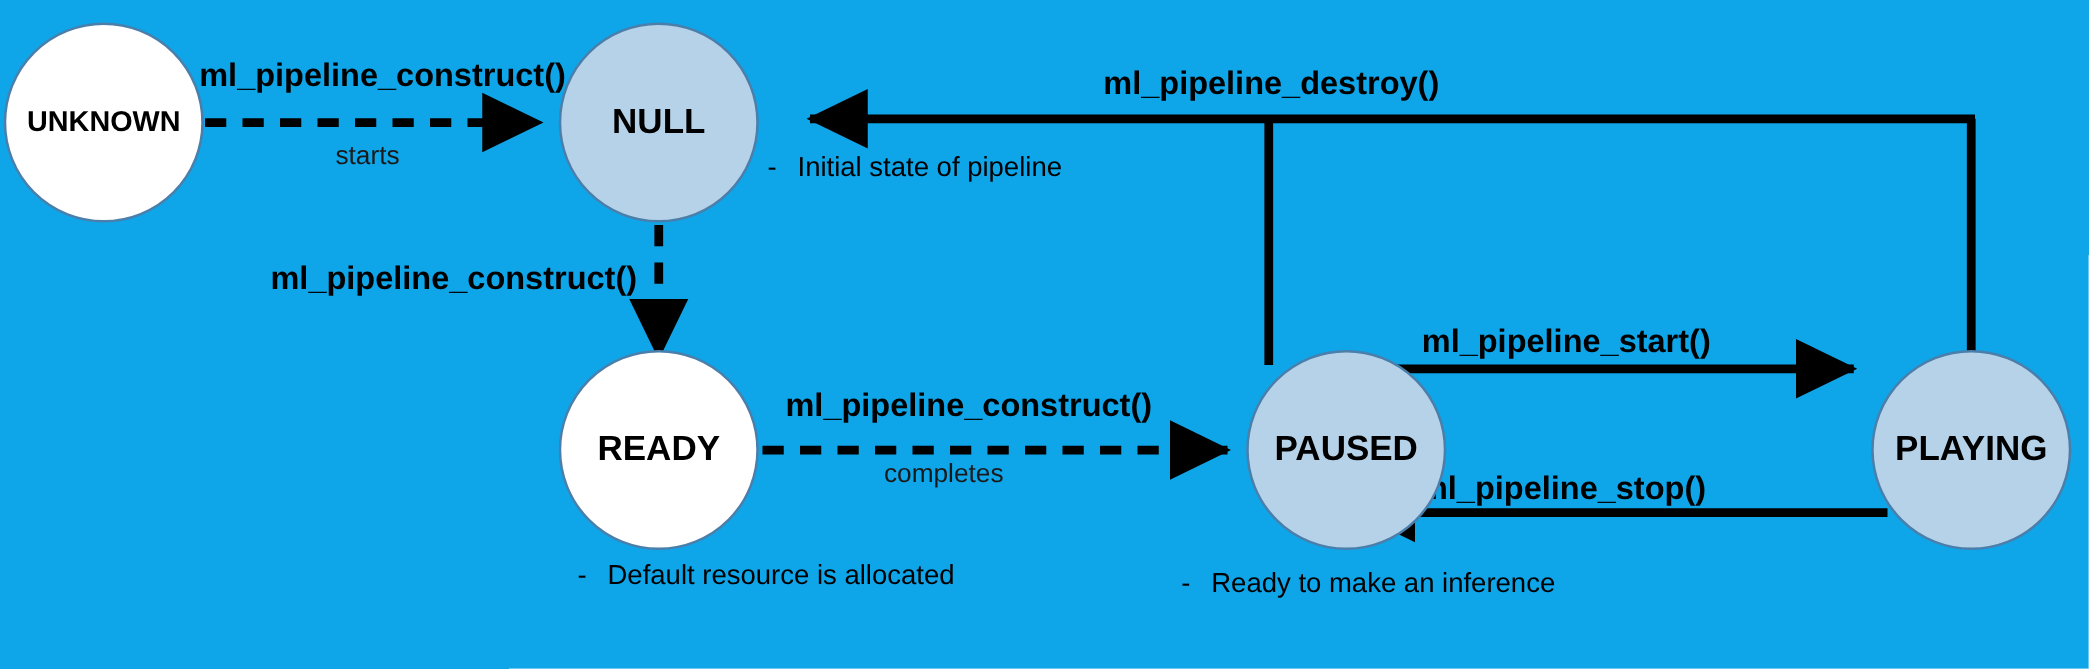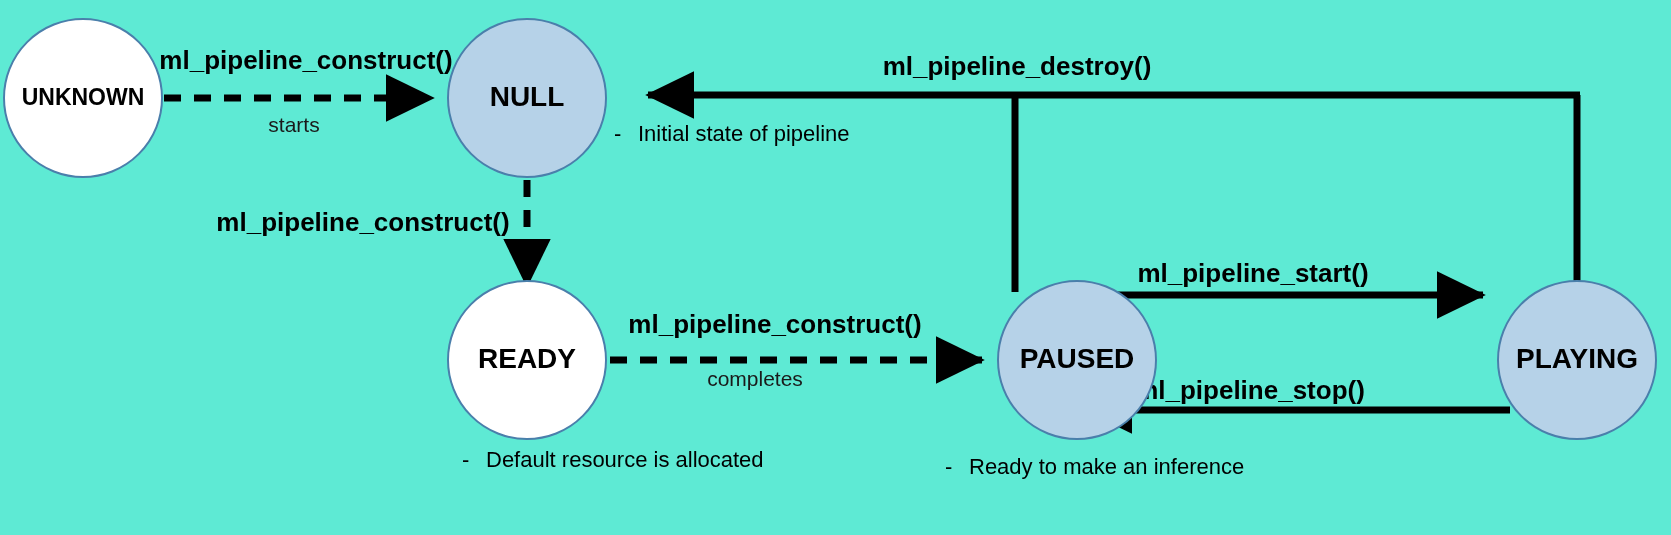--- a/index.html
+++ b/index.html
@@ -4,21 +4,21 @@
 <style>
   html, body {
     margin: 0;
     padding: 0;
     background: #ffffff;
   }
   #canvas {
     position: relative;
     width: 1671px;
     height: 535px;
-    background: #5eead4;
+    background: #0ea5e9;
     font-family: "Liberation Sans", sans-serif;
     overflow: hidden;
   }
   #diagram-svg {
     position: absolute;
     left: 0;
     top: 0;
     width: 1671px;
     height: 535px;
   }

